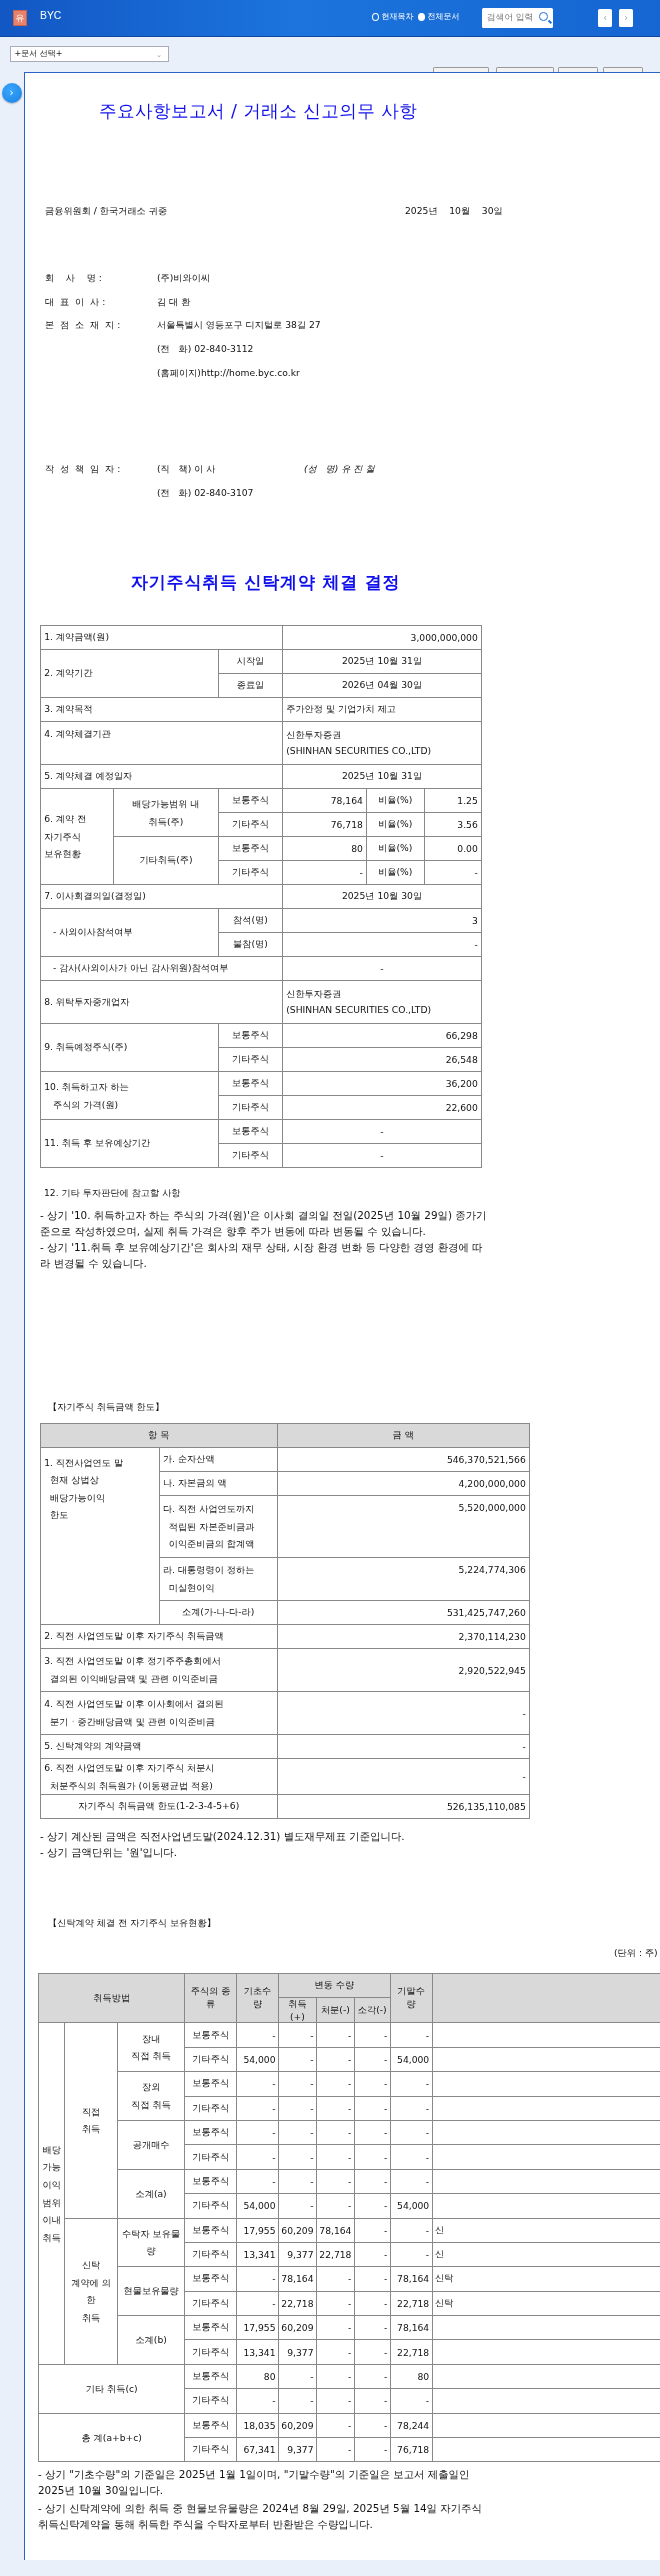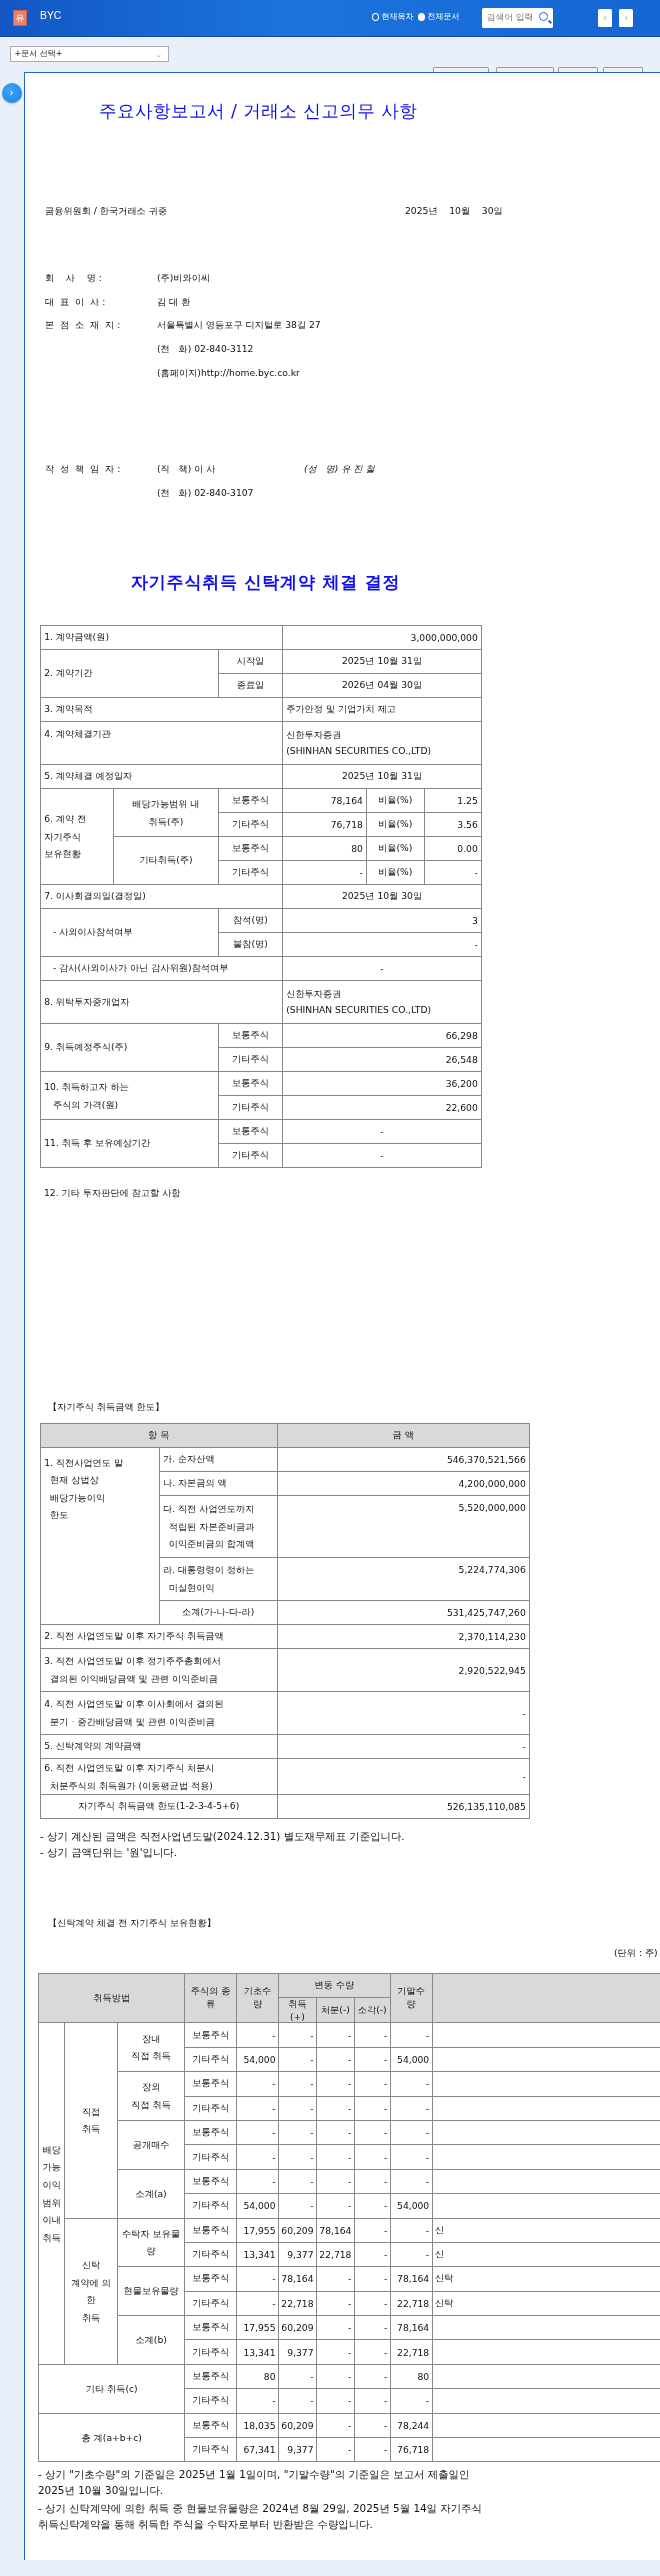--- a/index.html
+++ b/index.html
@@ -214,20 +214,22 @@
     </tr>
     <tr>
       <td class="c">기타주식</td>
       <td colspan="3" class="c">-</td>
     </tr>
   </tbody>
     </table>
 
   <div class="abs small" style="left:44px; top:1187px;">12. 기타 투자판단에 참고할 사항</div>
   <div class="para" style="left:40px; top:1207px; width:449px;">
+    <div>- 상기 '10. 취득하고자 하는 주식의 가격(원)'은 이사회 결의일 전일(2025년 10월 29일) 종가기준으로 작성하였으며, 실제 취득 가격은 향후 주가 변동에 따라 변동될 수 있습니다.</div>
+    <div>- 상기 '11.취득 후 보유예상기간'은 회사의 재무 상태, 시장 환경 변화 등 다양한 경영 환경에 따라 변경될 수 있습니다.</div>
   </div>
 
   <div class="abs small" style="left:48px; top:1401px;">【자기주식 취득금액 한도】</div>
   <table class="t" style="left:40px; top:1423px; width:490px;">
     <colgroup>
         <col style="width:119px">
         <col style="width:118px">
         <col style="width:254px">
       </colgroup>
     <tbody>

